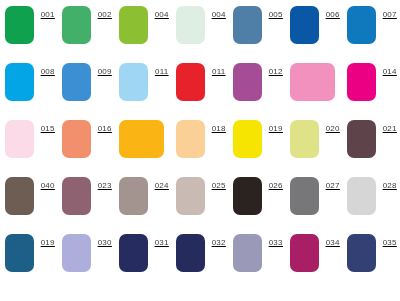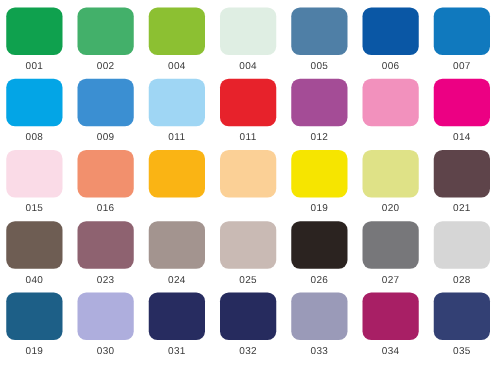--- a/index.html
+++ b/index.html
@@ -21,23 +21,24 @@
     column-gap: 0px;
     row-gap: 0px;
     padding-left: 5px;
     padding-top: 6px;
     box-sizing: border-box;
   }
   .swatch-cell {
     width: 57px;
     height: 57px;
     display: flex;
-    flex-direction: column;
+    flex-direction: row;
     align-items: flex-start;
     justify-content: flex-start;
+    text-decoration: underline;
   }
   .swatch-chip {
     width: 45px;
     height: 38px;
     border-radius: 7px;
     display: block;
   }
   .swatch-label {
     width: 45px;
     text-align: center;
@@ -115,20 +116,21 @@
     </div>
     <div class="swatch-cell">
       <span class="swatch-chip" style="background-color: rgb(242, 144, 109);"></span>
       <span class="swatch-label">016</span>
     </div>
     <div class="swatch-cell">
       <span class="swatch-chip" style="background-color: rgb(250, 180, 20);"></span>
     </div>
     <div class="swatch-cell">
       <span class="swatch-chip" style="background-color: rgb(251, 208, 150);"></span>
+      <span class="swatch-label">018</span>
     </div>
     <div class="swatch-cell">
       <span class="swatch-chip" style="background-color: rgb(246, 229, 0);"></span>
       <span class="swatch-label">019</span>
     </div>
     <div class="swatch-cell">
       <span class="swatch-chip" style="background-color: rgb(223, 226, 135);"></span>
       <span class="swatch-label">020</span>
     </div>
     <div class="swatch-cell">

